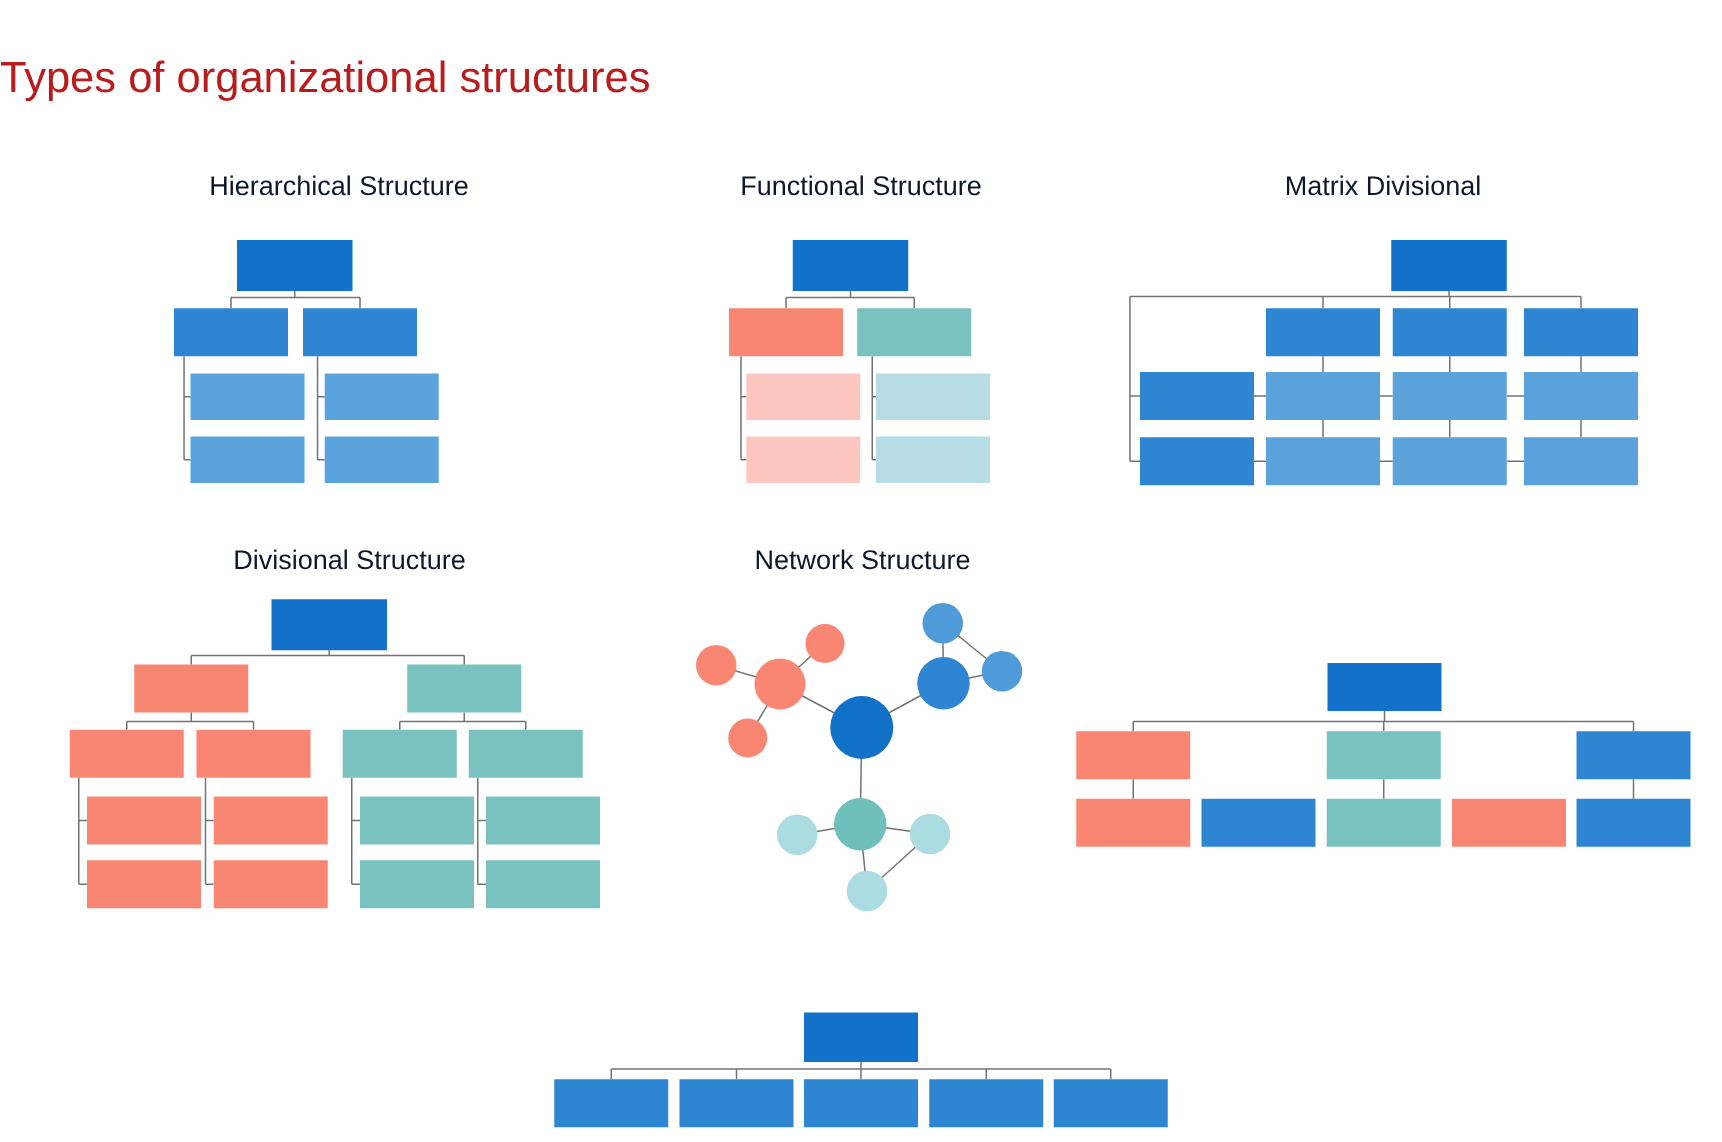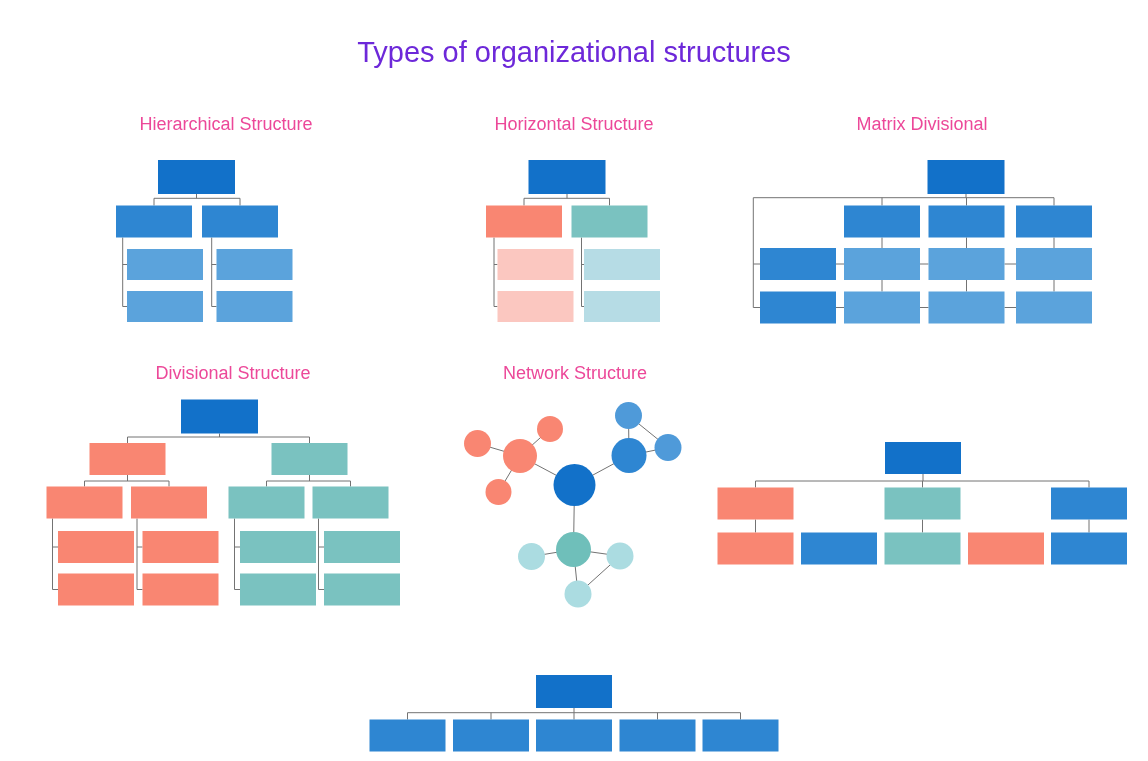--- a/index.html
+++ b/index.html
@@ -1,36 +1,36 @@
 <!DOCTYPE html>
 <html><head>
 <meta charset="utf-8">
 <style>
   html,body{margin:0;padding:0;background:#ffffff;}
   body{width:1148px;height:761px;font-family:"Liberation Sans",sans-serif;}
   .stage{position:relative;width:1148px;height:761px;background:#ffffff;overflow:hidden;}
   .main-title{
     position:absolute;top:33px;left:0;width:100%;
-    text-align:center;font-size:29px;line-height:38px;color:#6d28d9;
+    font-size:29px;line-height:38px;color:#b91c1c;
     letter-spacing:0px;
   }
   .dlabel{
     position:absolute;transform:translateX(-50%);
-    font-size:18px;line-height:24px;color:#ec4899;white-space:nowrap;
+    font-size:18px;line-height:24px;color:#0f172a;white-space:nowrap;
   }
   svg.canvas{position:absolute;left:0;top:0;}
 </style>
 </head>
 <body>
 
 <div class="stage" style="background: rgb(255, 255, 255); color: rgb(38, 38, 38);">
   <div class="main-title">Types of organizational structures</div>
 
   <div class="dlabel" style="left:226px;top:112px">Hierarchical Structure</div>
-  <div class="dlabel" style="left:574px;top:112px">Horizontal Structure</div>
+  <div class="dlabel" style="left:574px;top:112px">Functional Structure</div>
   <div class="dlabel" style="left:922px;top:112px">Matrix Divisional</div>
   <div class="dlabel" style="left:233px;top:361px">Divisional Structure</div>
   <div class="dlabel" style="left:575px;top:361px">Network Structure</div>
 
   <svg class="canvas" width="1148" height="761" viewBox="0 0 1148 761">
       <g>
         <line x1="196.5" y1="194" x2="196.5" y2="198.3" stroke="#737373" stroke-width="1"></line>
         <line x1="154" y1="198.3" x2="240" y2="198.3" stroke="#737373" stroke-width="1"></line>
         <line x1="154" y1="198.3" x2="154" y2="205.5" stroke="#737373" stroke-width="1"></line>
         <line x1="240" y1="198.3" x2="240" y2="205.5" stroke="#737373" stroke-width="1"></line>

